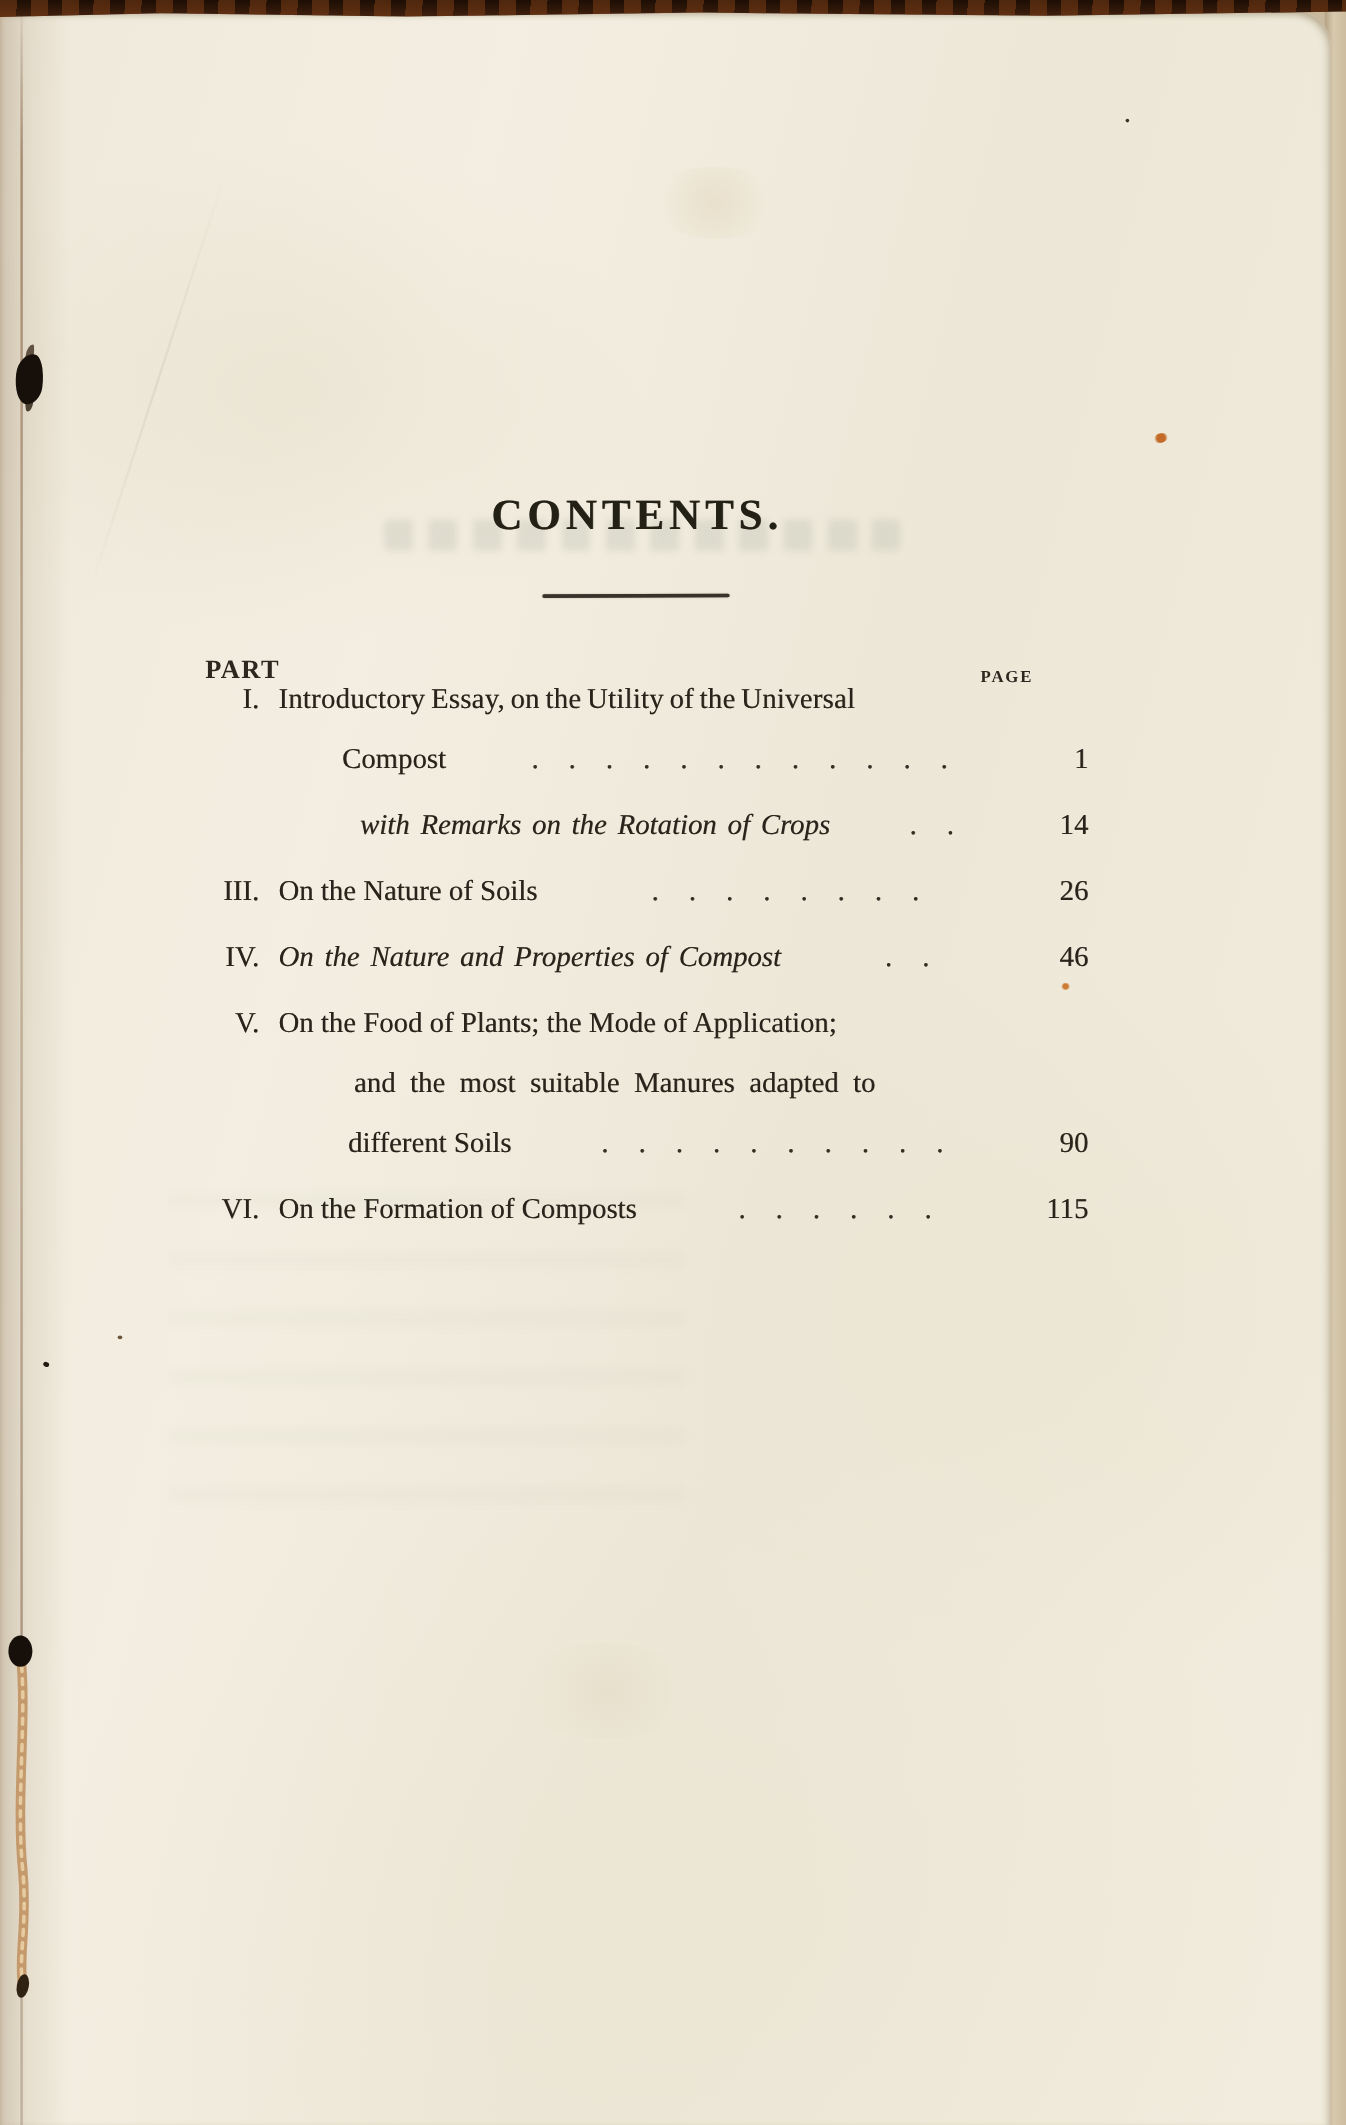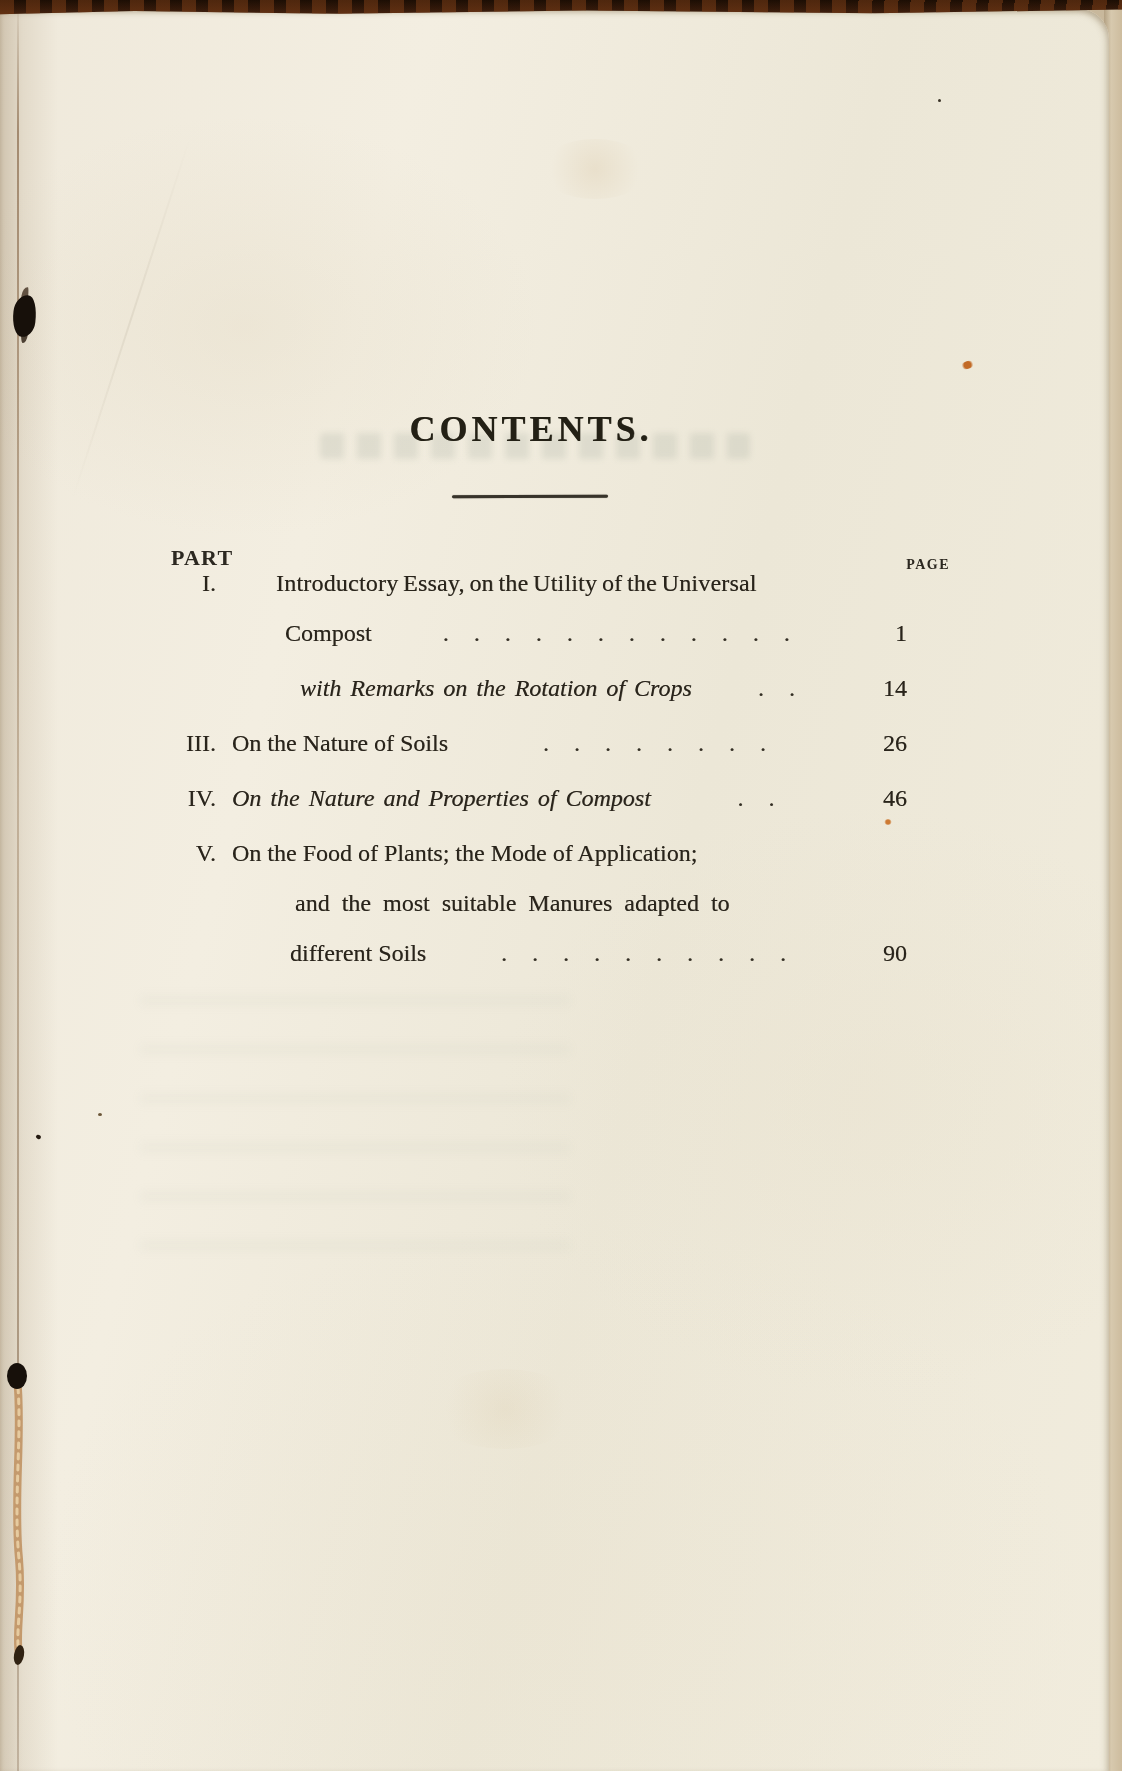--- a/index.html
+++ b/index.html
@@ -75,33 +75,33 @@
   .doc-title{
     position:absolute;left:330px;top:402px;width:402px;text-align:center;
     font-size:36px;font-weight:bold;letter-spacing:4px;line-height:1;color:#232015;
     text-shadow:0.4px 0 0 rgba(35,32,21,.6);
     white-space:nowrap;
   }
   .rule{position:absolute;left:452px;top:486px;width:156px;height:3px;background:#37332a;border-radius:2px;transform:rotate(-.2deg);
     box-shadow:0 0 1px rgba(55,51,42,.6);}
 
   .col-part{position:absolute;left:171px;top:536px;font-size:22px;font-weight:bold;letter-spacing:1.2px;color:#2c2820;}
-  .col-page{position:absolute;left:894px;top:548px;width:56px;text-align:right;font-size:14px;font-weight:bold;letter-spacing:1.5px;color:#2c2820;}
+  .col-page{position:absolute;left:805px;top:548px;width:56px;text-align:right;font-size:14px;font-weight:bold;letter-spacing:1.5px;color:#2c2820;}
 
   .toc{position:absolute;left:150px;top:549px;width:757px;font-size:24px;color:#29241b;
     text-shadow:0.35px 0 0 rgba(41,36,27,.55);}
   .entry{margin:0 0 5px 0;}
   .line{display:flex;align-items:baseline;height:50px;line-height:50px;white-space:nowrap;}
   .numeral{flex:none;width:66px;text-align:right;margin-right:16px;}
   .ind-a{flex:none;width:135px;}
   .ind-b{flex:none;width:150px;}
   .ind-c{flex:none;width:145px;}
   .ind-d{flex:none;width:140px;}
   .txt{flex:none;}
-  .ws-tight{word-spacing:-1.5px;letter-spacing:.2px;margin-left:44px;}
+  .ws-tight{word-spacing:-1.5px;letter-spacing:.2px;}
   .ws-wide{word-spacing:6px;}
   .ws-mid{word-spacing:3px;font-style:italic;}
   .dots{flex:1;text-align:center;overflow:hidden;word-spacing:19px;padding:0 16px;color:#332e24;}
   .pagenum{flex:none;min-width:46px;text-align:right;}
 </style>
 </head>
 <body>
 
 <div class="board-top"></div>
 <div class="page-edge-right"></div>
@@ -188,16 +188,24 @@
           <span class="txt ws-wide">and the most suitable Manures adapted to</span>
         </div>
         <div class="line">
           <span class="ind-d"></span>
           <span class="txt">different Soils</span>
           <span class="dots">. . . . . . . . . .</span>
           <span class="pagenum">90</span>
         </div>
       </div>
 
+      <div class="entry">
+        <div class="line">
+          <span class="numeral">VI.</span>
+          <span class="txt">On the Formation of Composts</span>
+          <span class="dots">. . . . . .</span>
+          <span class="pagenum">115</span>
+        </div>
+      </div>
 
     </div>
   </div>
 </div>
 
 </body></html>

